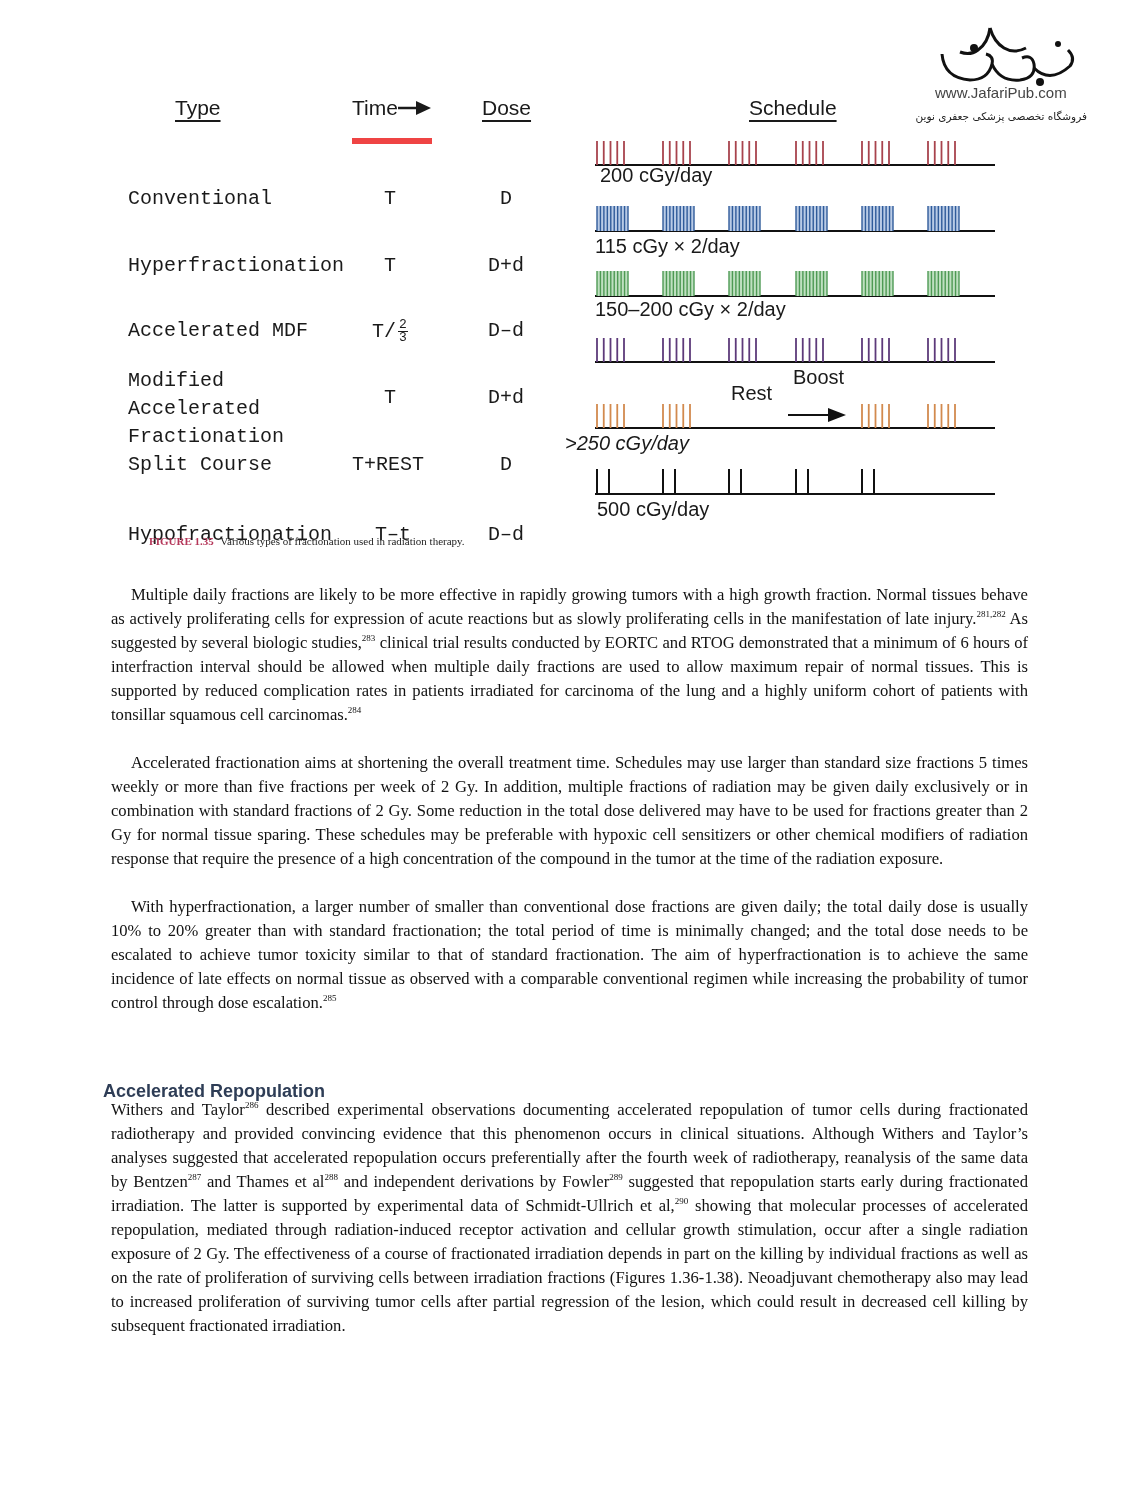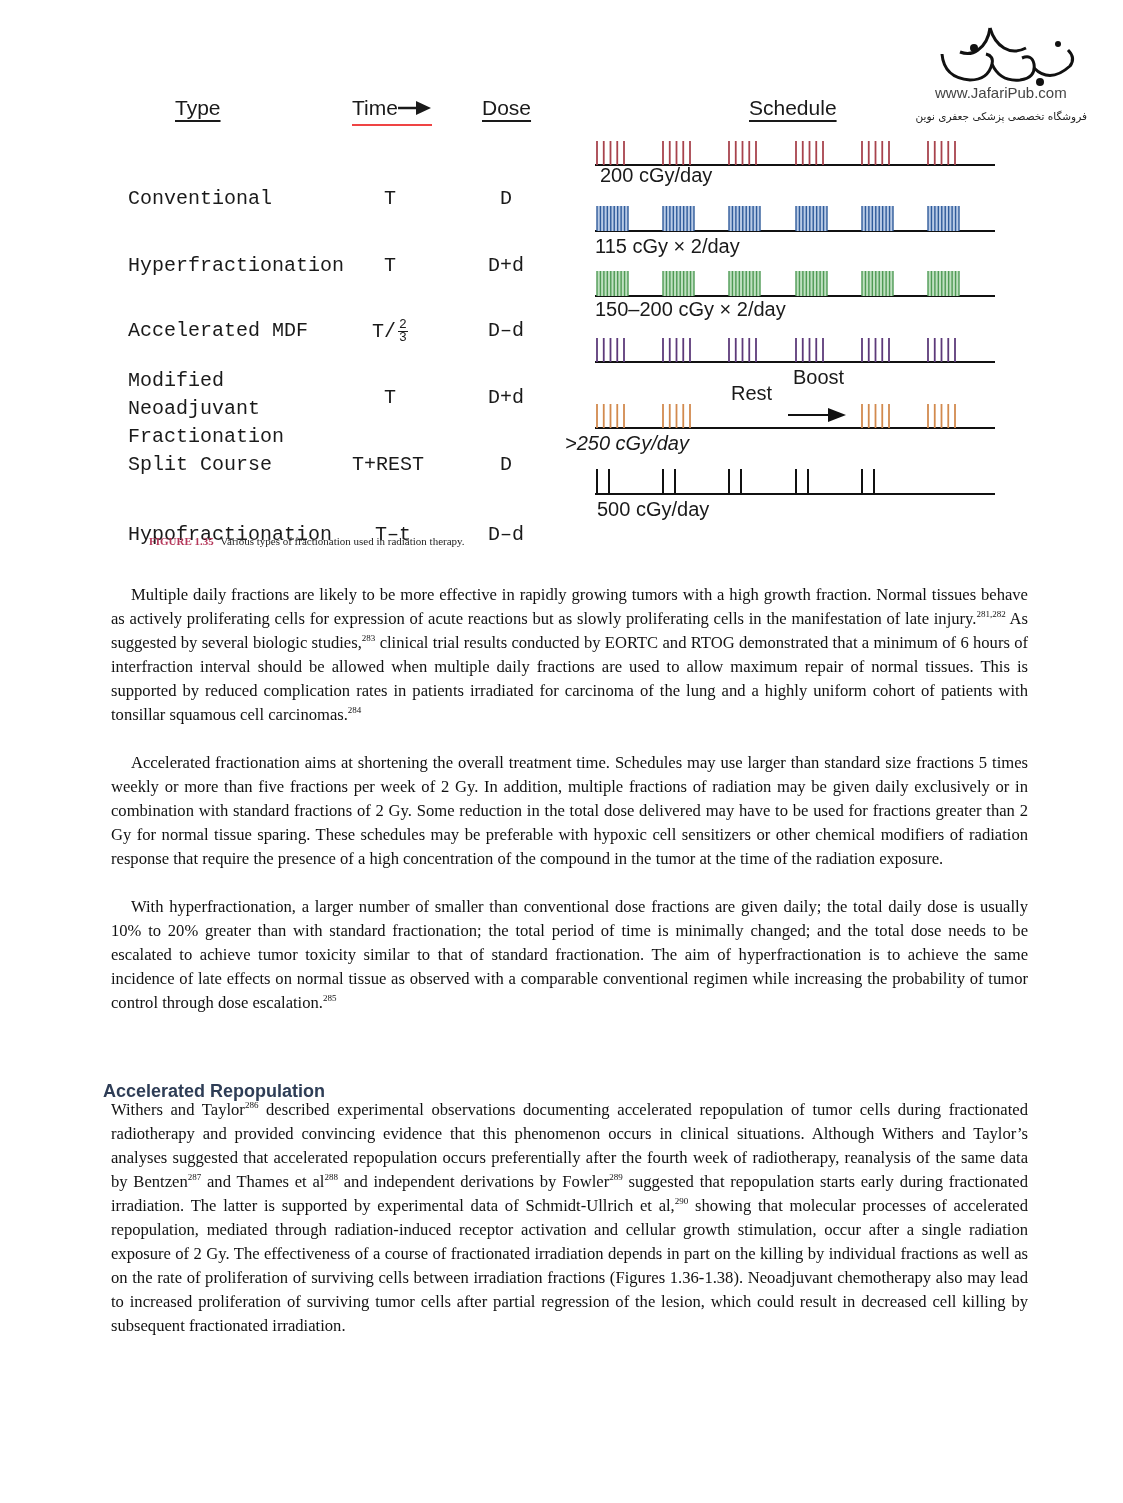--- a/index.html
+++ b/index.html
@@ -3,21 +3,21 @@
 <meta charset="utf-8">
 <style>
   html, body { margin: 0; padding: 0; background: #ffffff; }
   body { width: 1123px; height: 1503px; position: relative; overflow: hidden; color: #1a1a1a; }
 
   
   .logo { position: absolute; left: 930px; top: 18px; width: 150px; height: 110px; }
   .logo-url { position: absolute; left: 935px; top: 84px; font-family: Liberation Sans, sans-serif; font-size: 15px; color: #444; }
   .logo-fa { position: absolute; left: 912px; top: 110px; font-family: "DejaVu Sans", sans-serif; font-size: 10.5px; color: #222; direction: rtl; width: 175px; text-align: right; }
   .hdr { position: absolute; top: 96px; font-family: "Liberation Sans", sans-serif; font-size: 21px; text-decoration: underline; text-underline-offset: 5px; text-decoration-thickness: 2px; }
-  .hdr-time { text-decoration: none; border-bottom: 2px solid #ef4444; padding-bottom: 4px; line-height: 24px; }
+  .hdr-time { text-decoration: none; border-bottom: 6px solid #ef4444; padding-bottom: 18px; line-height: 24px; }
   .cell { position: absolute; font-family: Liberation Mono, monospace; font-size: 20px; white-space: nowrap; margin-top: 37px; }
   .frac { display: inline-block; vertical-align: middle; text-align: center; font-size: 13px; line-height: 12px; margin-left: 2px; }
   .frac .num { display: block; border-bottom: 1px solid #1a1a1a; padding: 0 1px; }
   .frac .den { display: block; }
   .sched-label { position: absolute; font-family: "Liberation Sans", sans-serif; font-size: 20px; white-space: nowrap; }
   svg.schedule { position: absolute; left: 590px; top: 130px; width: 410px; height: 380px; overflow: visible; }
 
   .caption { position: absolute; left: 103px; top: 535px; font-family: Liberation Serif, serif; font-size: 11px; color: #222; white-space: nowrap; padding-left: 46px; }
   .caption .fig-label { color: #b5375a; font-weight: bold; margin-right: 4px; }
 
@@ -64,21 +64,21 @@
 <div class="sched-label" style="left:595px; top:235px;">115 cGy × 2/day</div>
 
 <div class="cell" style="left:128px; top:282px;">Accelerated MDF</div>
 <div class="cell" style="left:372px; top:282px;">
   <span>T/</span><span class="frac"><span class="num">2</span><span class="den">3</span></span>
 </div>
 <div class="cell" style="left:488px; top:282px;">D–d</div>
 <div class="sched-label" style="left:595px; top:298px;">150–200 cGy × 2/day</div>
 
 <div class="cell" style="left:128px; top:332px;">Modified</div>
-<div class="cell" style="left:128px; top:360px;">Neoadjuvant</div>
+<div class="cell" style="left:128px; top:360px;">Accelerated</div>
 <div class="cell" style="left:128px; top:388px;">Fractionation</div>
 <div class="cell" style="left:384px; top:349px;">T</div>
 <div class="cell" style="left:488px; top:349px;">D+d</div>
 <div class="sched-label" style="left:793px; top:366px;">Boost</div>
 
 <div class="cell" style="left:128px; top:416px;">Split Course</div>
 <div class="cell" style="left:352px; top:416px;">T+REST</div>
 <div class="cell" style="left:500px; top:416px;">D</div>
 <div class="sched-label" style="left:731px; top:382px;text-align:center;">Rest</div>
 <div class="sched-label" style="left:565px; top:432px;font-style:italic;">&gt;250 cGy/day</div>

